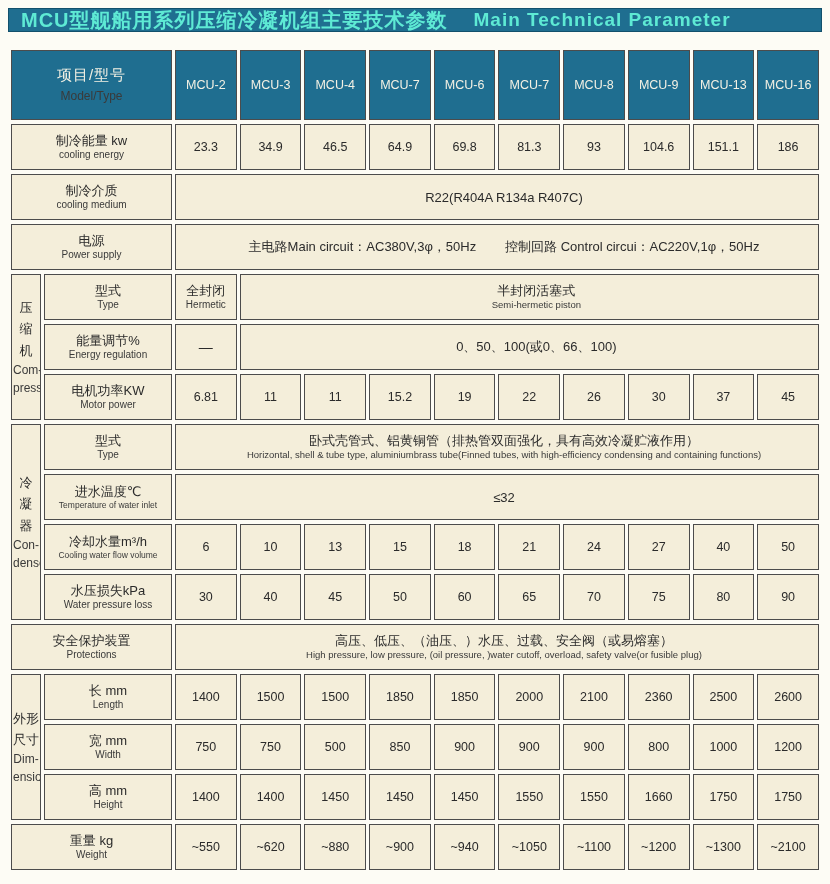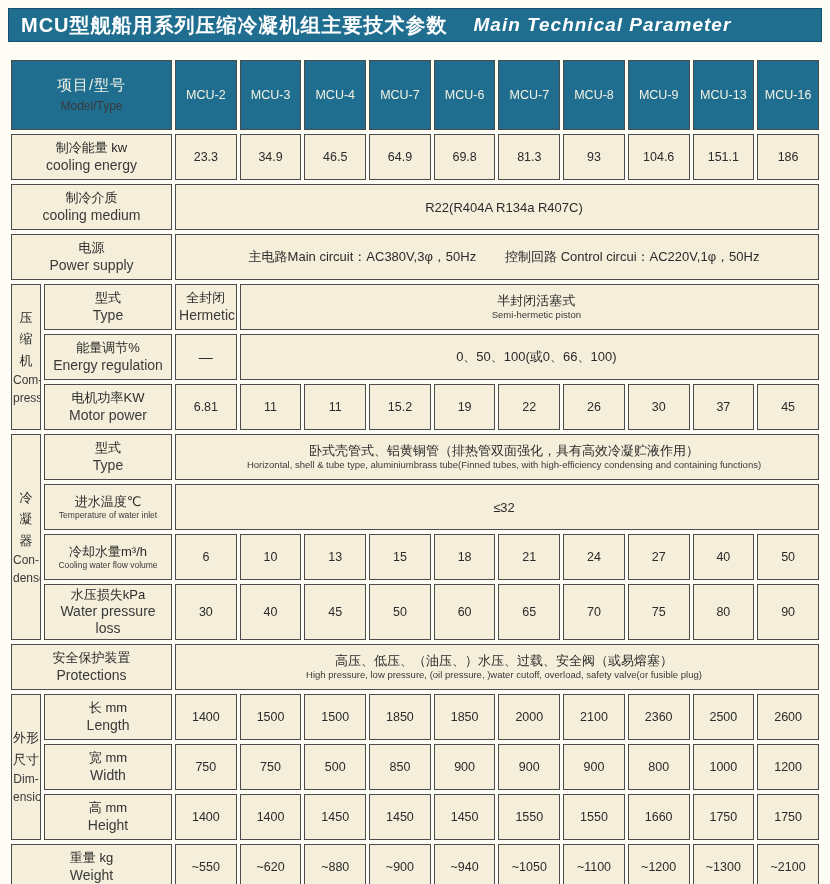--- a/index.html
+++ b/index.html
@@ -3,47 +3,47 @@
 <meta charset="utf-8">
 <style>
   html,body{margin:0;padding:0;background:#fdfcf5;}
   .page{
     width:830px;height:884px;box-sizing:border-box;
     padding:8px 8px 0 8px;
     font-family:"Liberation Sans","DejaVu Sans",sans-serif;
     background:#fdfcf5;overflow:hidden;
   }
   .titlebar{
-    background:#1f6e90;border:1px solid #12506c;color:#ffffff;
-    height:34px;display:flex;align-items:center;gap:26px;
+    background:#1f6e90;border:1px solid #12506c;color:#5eead4;
+    height:24px;display:flex;align-items:center;gap:26px;
     padding:0 12px;box-sizing:border-box;margin-bottom:14px;
     font-weight:bold;
   }
   .titlebar .t-zh{font-size:20px;letter-spacing:1px;}
-  .titlebar .t-en{font-size:19px;letter-spacing:1px;font-style:italic;}
+  .titlebar .t-en{font-size:19px;letter-spacing:1px;}
   table.params{
     width:814px;table-layout:fixed;
     border-collapse:separate;border-spacing:3px 4px;
     margin:12px auto;
   }
   col.c-group{width:30px;}
   col.c-label{width:128px;}
   td,th{
     border:1.6px solid #4c4c4c;background:#f4eeda;
     text-align:center;vertical-align:middle;padding:2px 3px;
     color:#2b2b2b;overflow:hidden;
   }
   th.corner,th.model{
     background:#1f6e90;color:#f3f1e4;font-weight:normal;height:64px;
   }
   th.corner .zh{font-size:15px;letter-spacing:1px;}
   th.corner .en{font-size:12px;margin-top:4px;}
   th.model{font-size:12.5px;}
   .zh{font-size:13px;line-height:1.25;}
-  .en{font-size:14px;line-height:1.2;color:#3a3a3a;}
+  .en{font-size:10px;line-height:1.2;color:#3a3a3a;}
   .sm .en{font-size:8.5px;}
   td.lbl{height:40px;}
   td.val{font-size:12.5px;height:40px;}
   td.wide{font-size:13px;height:40px;padding-left:17px;}
   td.wide .en{font-size:9.5px;}
   td.grp{background:#f4eeda;padding:1px;}
   .gzh{font-size:13px;line-height:1.65;font-weight:normal;}
   .gen{font-size:12px;line-height:1.5;color:#3a3a3a;}
   td.dash{font-size:14px;}
 </style>

